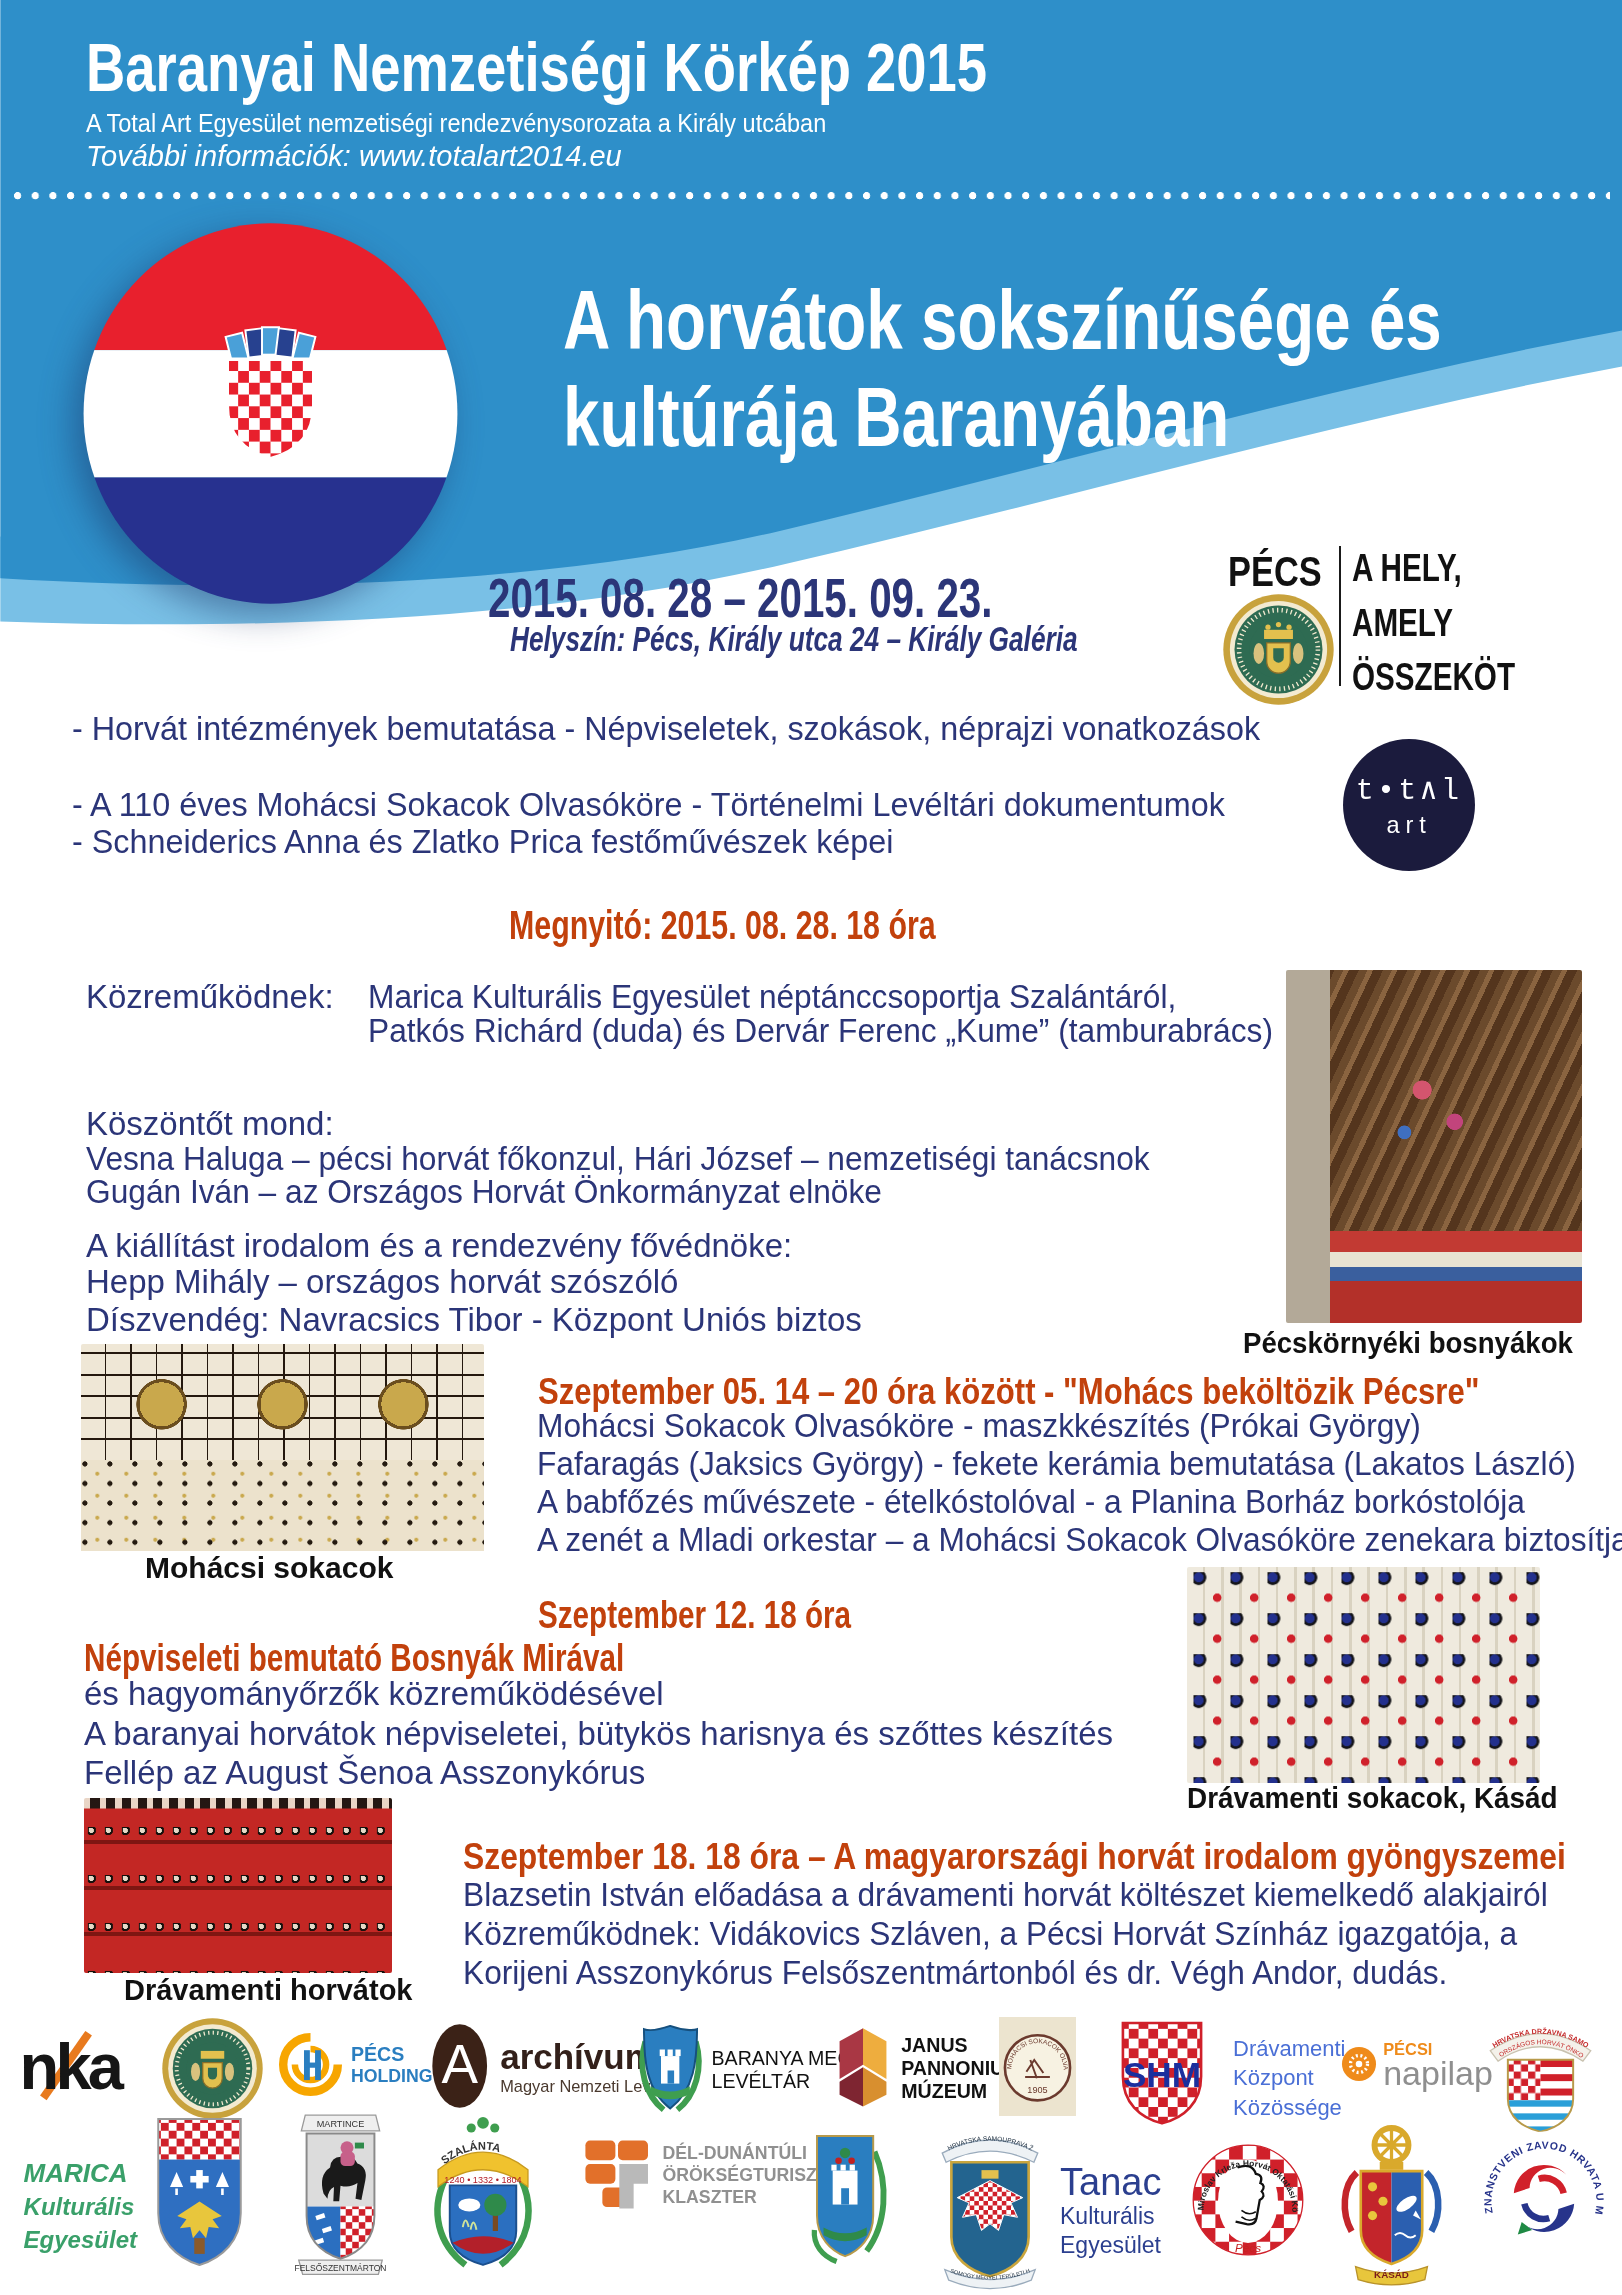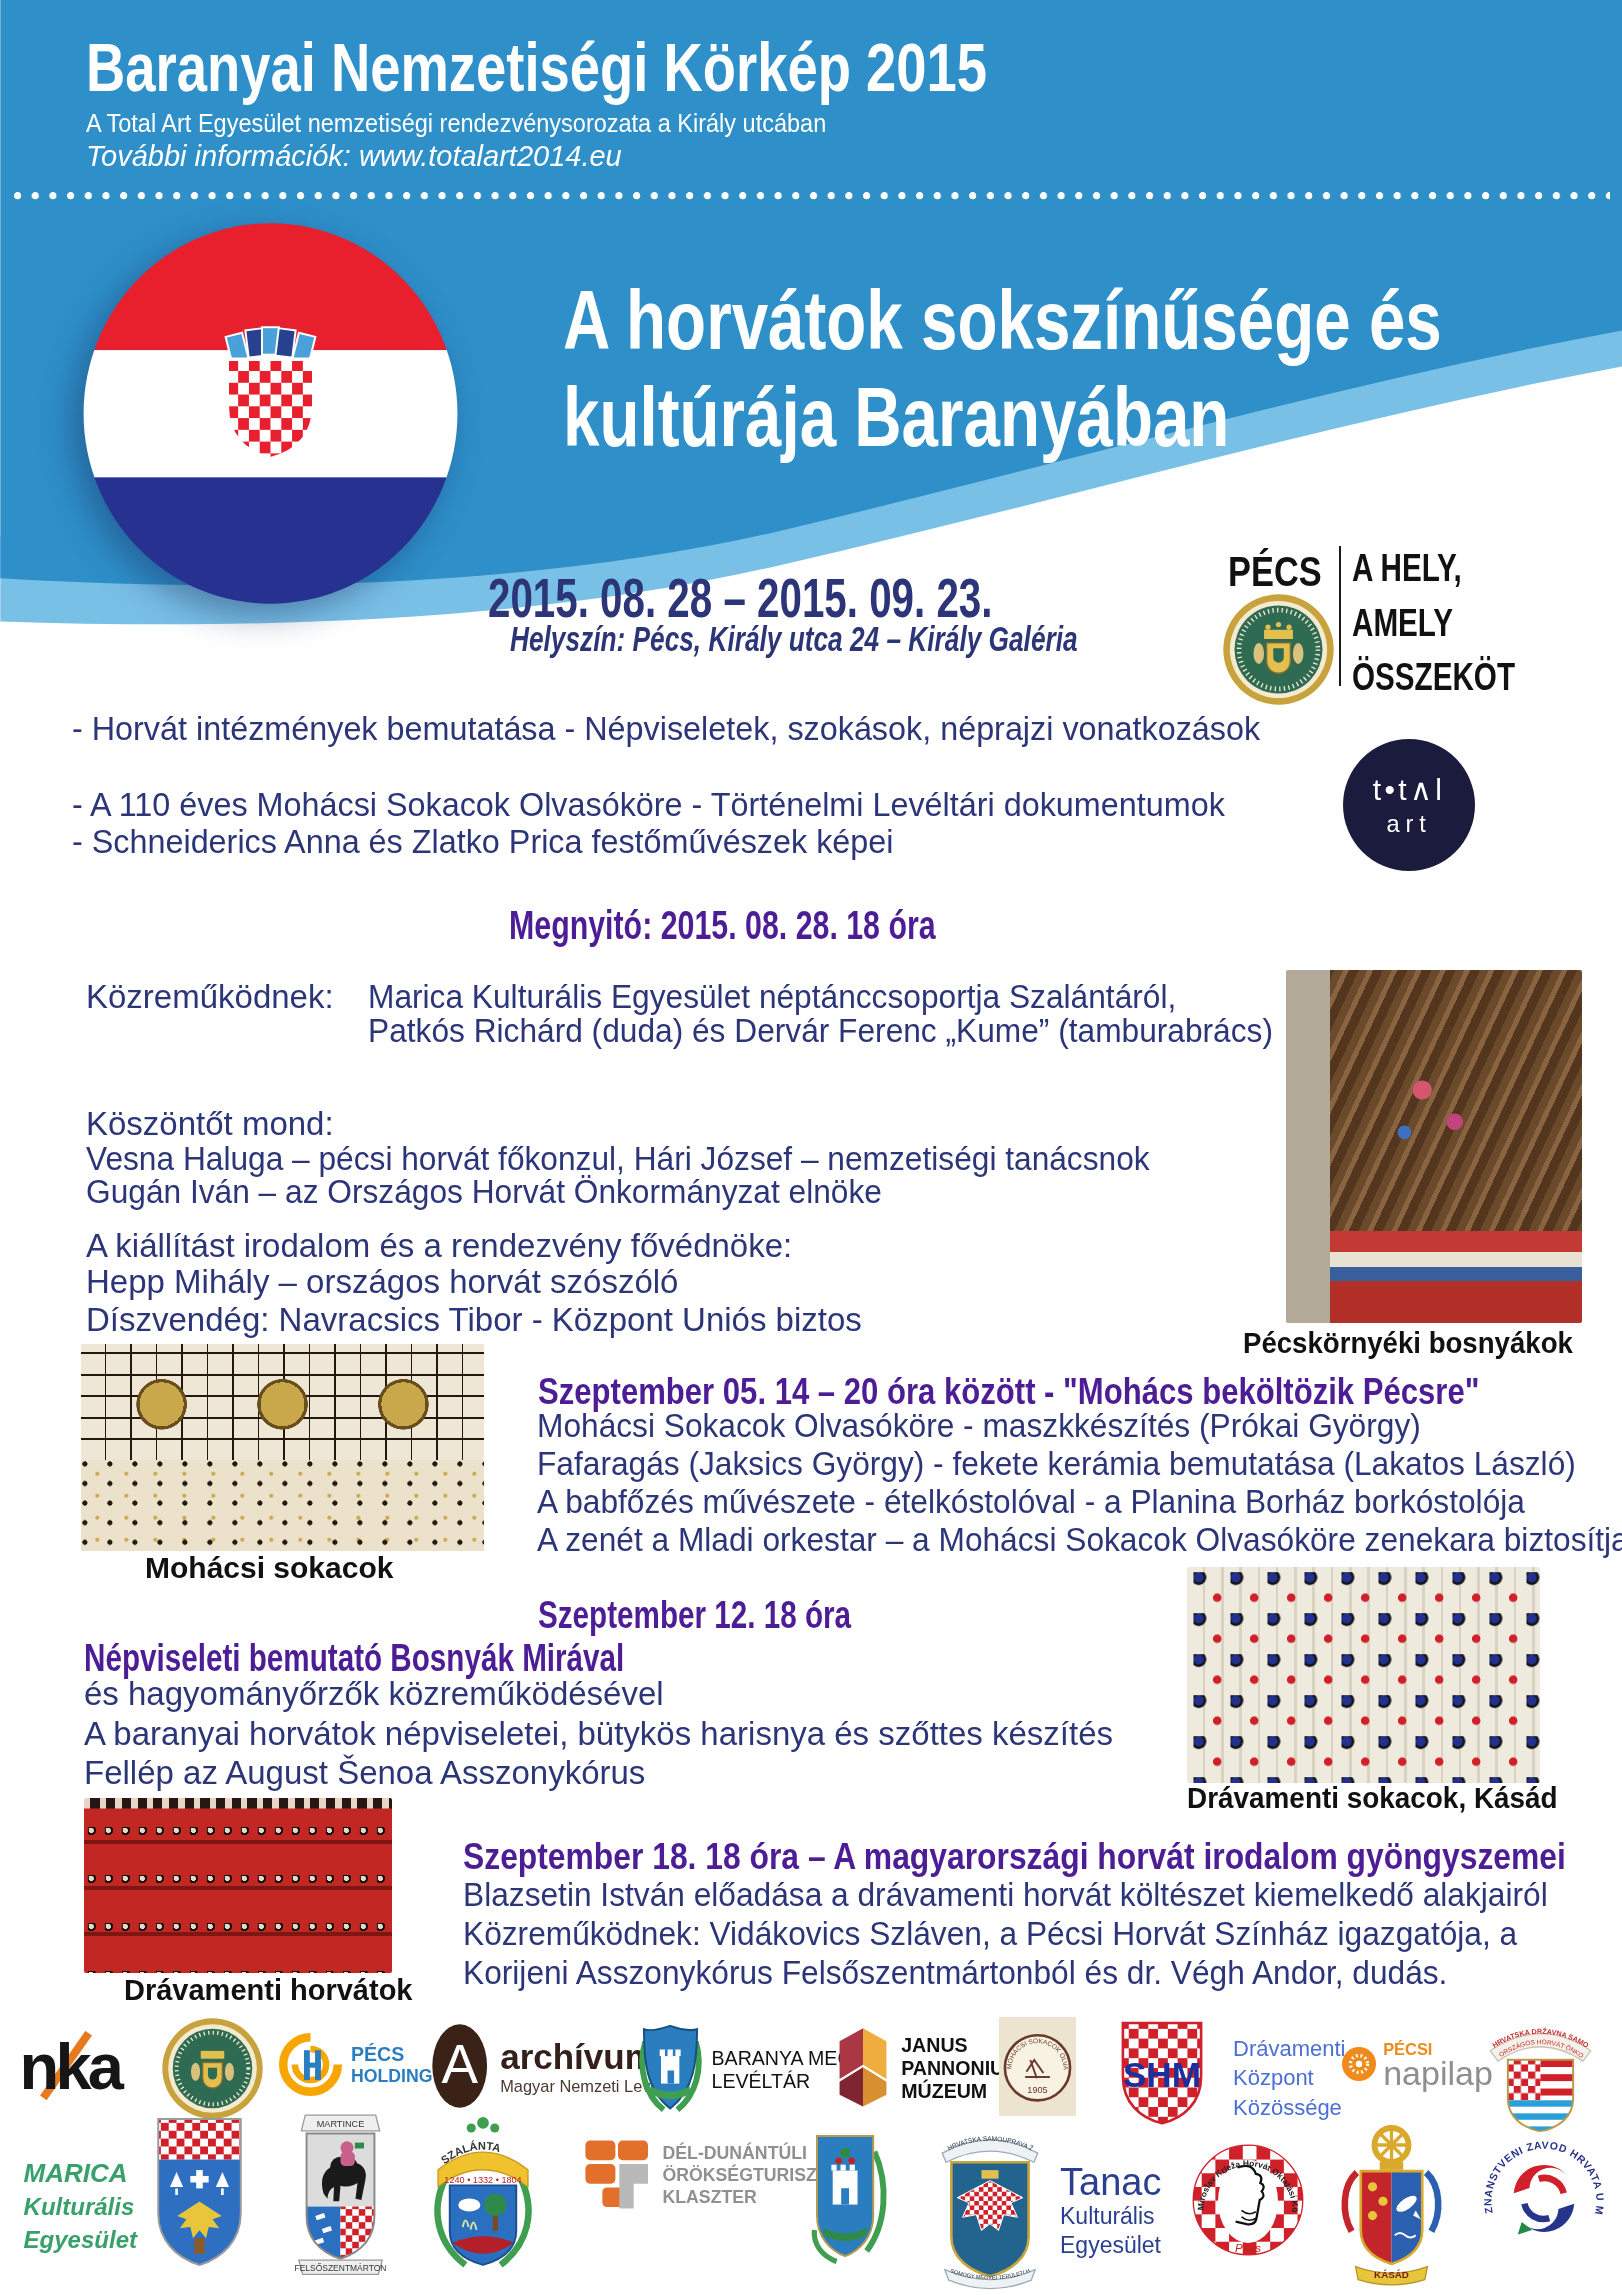--- a/index.html
+++ b/index.html
@@ -4,21 +4,21 @@
 <style>
   html,body{margin:0;padding:0;background:#888}
   .page{position:relative;width:1623px;height:2295px;background:#ffffff;overflow:hidden;
         font-family:"Liberation Serif","DejaVu Serif",serif}
   .abs{position:absolute}
   .t{position:absolute;white-space:nowrap;line-height:1.08}
   .sx{display:inline-block;transform-origin:0 0;white-space:nowrap}
   .ser{font-family:Liberation Sans, sans-serif}
   .san{font-family:"Liberation Sans","DejaVu Sans",sans-serif}
   .b{font-weight:bold}.i{font-style:italic}
-  .navy{color:#2b3578}.red{color:#4c1d95}.blk{color:#111111}.wht{color:#ffffff}
+  .navy{color:#2b3578}.red{color:#c2410c}.blk{color:#111111}.wht{color:#ffffff}
   svg{position:absolute;overflow:visible}
   svg text{font-family:"Liberation Sans","DejaVu Sans",sans-serif}
   .dots{position:absolute;left:13px;top:191px;width:1597px;height:9.8px;
         background:radial-gradient(circle at 4.6px 4.6px,#ffffff 0 3.3px,transparent 3.9px);
         background-size:17.7px 9.8px;background-repeat:repeat-x}
   .photo{position:absolute;border-radius:2px}
   .photo1{left:1286px;top:970px;width:296px;height:353px;background:
     radial-gradient(circle at 46% 34%, #d4556e 0 9.2px, transparent 9.8px),
     radial-gradient(circle at 57% 43%, #c2447c 0 7.9px, transparent 8.5px),
     radial-gradient(circle at 40% 46%, #3f6fc0 0 6.5px, transparent 7.2px),
@@ -145,21 +145,21 @@
     <path d="M78,84 h16 v14 a8,8 0 0 1 -16,0 Z" fill="#2e6b52"></path>
     <ellipse cx="56" cy="92" rx="8" ry="16" fill="#d9c27e"></ellipse>
     <ellipse cx="116" cy="92" rx="8" ry="16" fill="#d9c27e"></ellipse>
   </svg>
 
   <div class="t navy ser" style="left:72px;top:711px;font-size:33px"><span class="sx" style="transform:scaleX(.98)">- Horvát intézmények bemutatása - Népviseletek, szokások, néprajzi vonatkozások</span></div>
   <div class="t navy ser" style="left:72px;top:787px;font-size:33px"><span class="sx" style="transform:scaleX(.98)">- A 110 éves Mohácsi Sokacok Olvasóköre - Történelmi Levéltári dokumentumok</span></div>
   <div class="t navy ser" style="left:72px;top:824px;font-size:33px"><span class="sx" style="transform:scaleX(.98)">- Schneiderics Anna  és Zlatko Prica festőművészek képei</span></div>
 
   <div class="totalart san">
-    <span style="font-size:30px;letter-spacing:3.3px;font-family:Liberation Sans, sans-serif">t•t∧l</span>
+    <span style="font-size:30px;letter-spacing:3.3px;font-family:Liberation Mono, monospace">t•t∧l</span>
     <span style="font-size:23.6px;letter-spacing:5.9px;margin-top:3.9px">art</span>
   </div>
 
   <div class="t red ser b" style="left:509px;top:903px;font-size:41px">
     <span class="sx" style="transform:scaleX(.74)">Megnyitó: 2015. 08. 28. 18 óra</span>
   </div>
   <div class="t navy ser" style="left:86px;top:979px;font-size:33px"><span class="sx">Közreműködnek:</span></div>
   <div class="t navy ser" style="left:368px;top:979px;font-size:33px"><span class="sx" style="transform:scaleX(.96)">Marica Kulturális Egyesület néptánccsoportja Szalántáról,</span></div>
   <div class="t navy ser" style="left:368px;top:1013px;font-size:33px"><span class="sx" style="transform:scaleX(.96)">Patkós Richárd (duda) és  Dervár Ferenc „Kume” (tamburabrács)</span></div>
 

